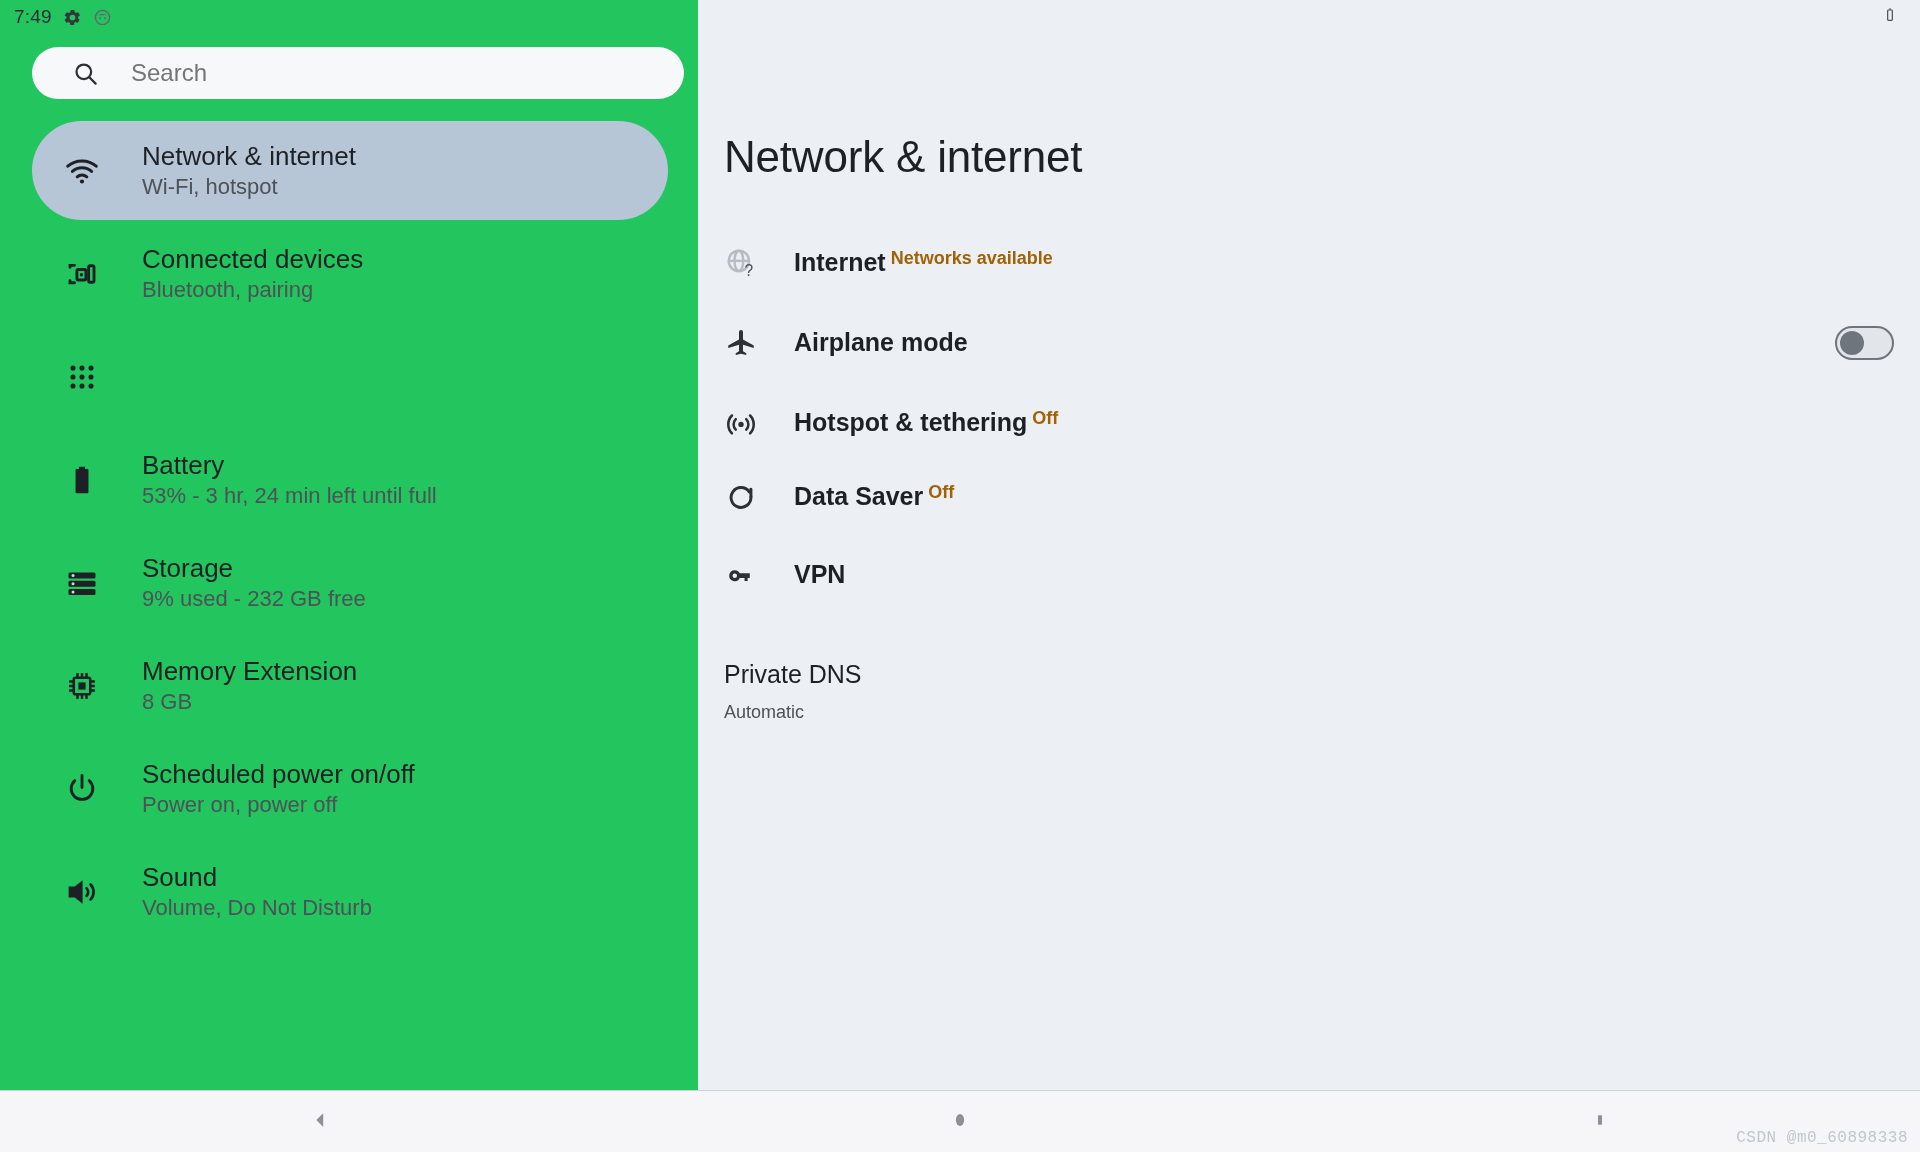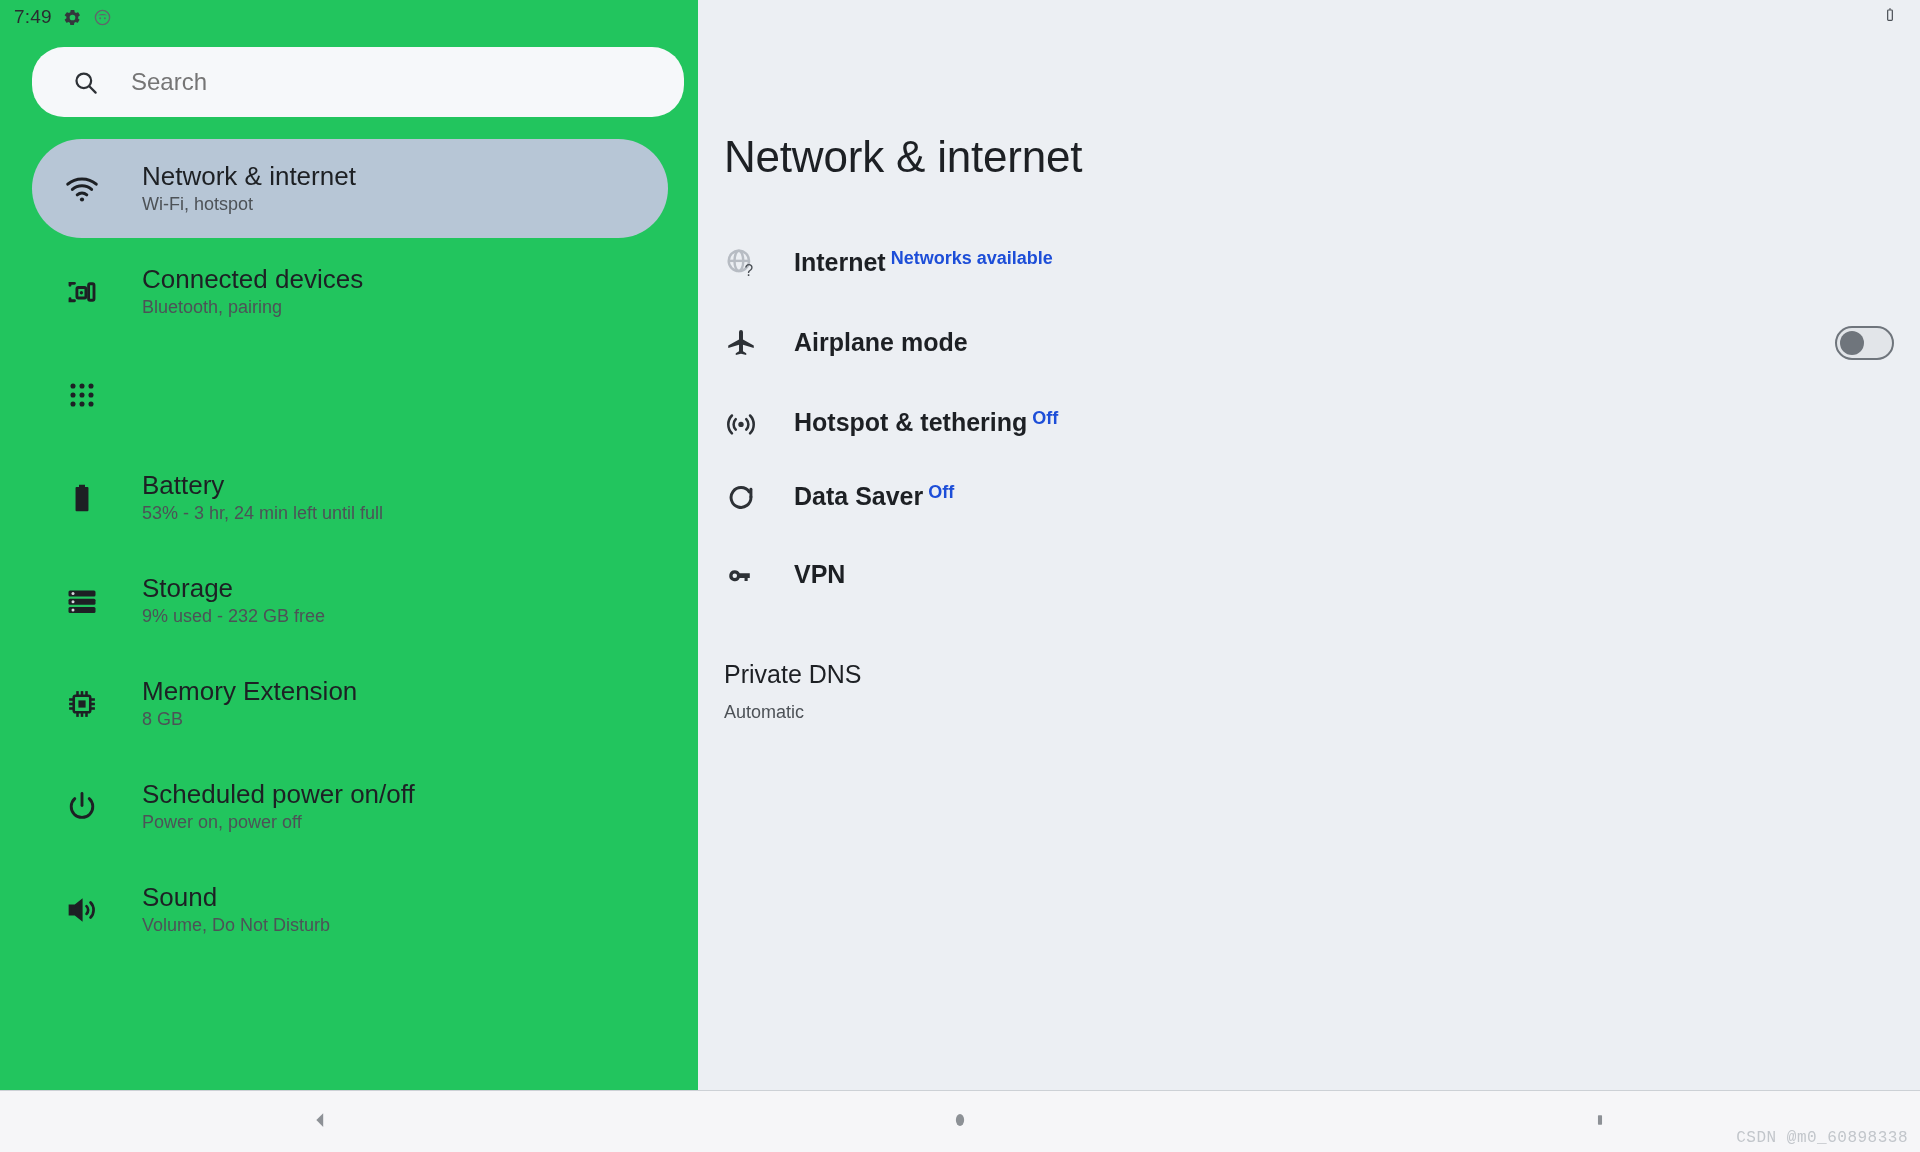--- a/index.html
+++ b/index.html
@@ -23,21 +23,21 @@
     height:34px; display:flex; align-items:center;
     padding-left:14px; gap:11px;
   }
   #statusbar .clock {
     font-size:19px; color:#2a2d31; letter-spacing:.2px;
   }
   .sb-icon { width:19px; height:19px; display:block; }
 
   #search-bar {
     margin:13px 14px 0 32px;
-    height:70px; border-radius:32px;
+    height:52px; border-radius:32px;
     background:#f6f8fa;
     display:flex; align-items:center;
     padding-left:40px; gap:32px;
   }
   #search-bar .sicon { width:27px; height:27px; flex:0 0 27px; }
   #search-bar .sinput {
     font-size:24px; color:#43474c; background:transparent;
     border:none; outline:none; width:420px;
     font-family:"Liberation Sans", sans-serif;
   }
@@ -53,21 +53,21 @@
     cursor:pointer;
   }
   .nav-item.selected { background:#b7c6d6; }
   .nav-ico {
     width:36px; height:36px; flex:0 0 36px;
     display:flex; align-items:center; justify-content:center;
     margin-right:42px;
   }
   .nav-txt { display:flex; flex-direction:column; gap:5px; }
   .nav-title { font-size:26px; color:#1d2024; line-height:1.05; }
-  .nav-sub   { font-size:18px; color:#4d5257; line-height:1.05; }
+  .nav-sub   { font-size:22px; color:#4d5257; line-height:1.05; }
 
   
   #main {
     flex:1; height:1152px;
     background:#eceff3;
     position:relative;
     overflow:hidden;
   }
   #main-status { height:34px; display:flex; align-items:center;
                  justify-content:flex-end; padding-right:22px; }
@@ -81,21 +81,21 @@
     min-height:74px; padding:0 26px 0 26px;
     cursor:pointer;
   }
   .row-ico {
     width:34px; height:34px; flex:0 0 34px;
     display:flex; align-items:center; justify-content:center;
     margin-right:36px;
   }
   .row-txt { display:flex; flex-direction:row; gap:5px; flex:1;font-weight:bold; }
   .row-title { font-size:25px; color:#1d2024; line-height:1.1; }
-  .row-sub   { font-size:18px; color:#1d4ed8; line-height:1.1; }
+  .row-sub   { font-size:18px; color:#a16207; line-height:1.1; }
 
   .toggle {
     width:59px; height:34px; border-radius:17px;
     border:2px solid #6f757c; background:#e2e5e9;
     position:relative; flex:0 0 59px; cursor:pointer;
   }
   .toggle .knob {
     position:absolute; top:3px; left:3px;
     width:24px; height:24px; border-radius:50%;
     background:#6f757c;

